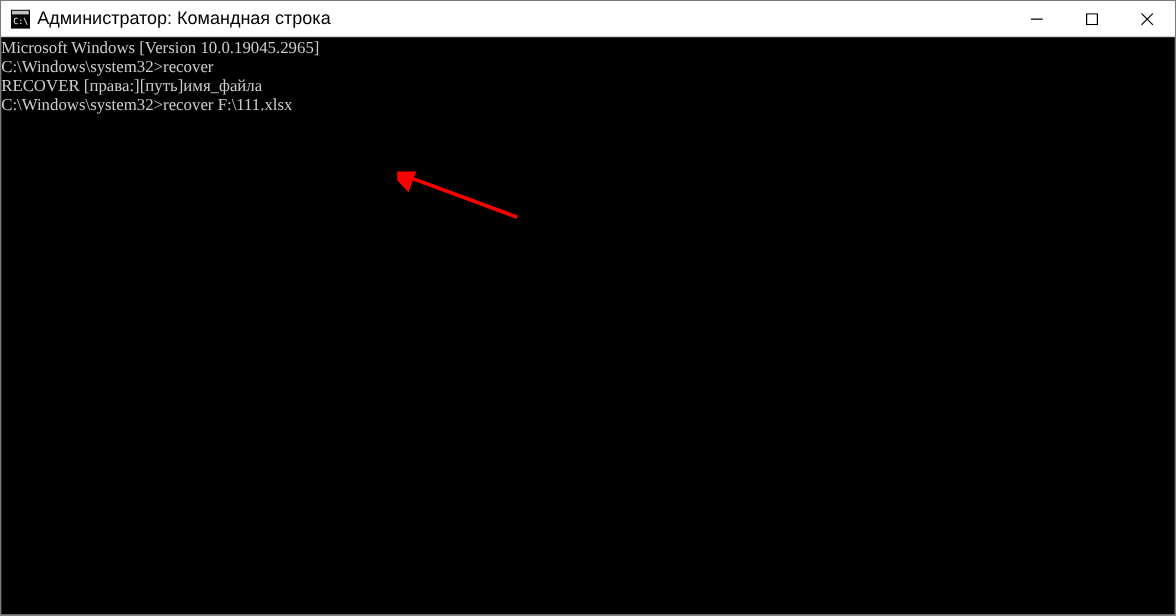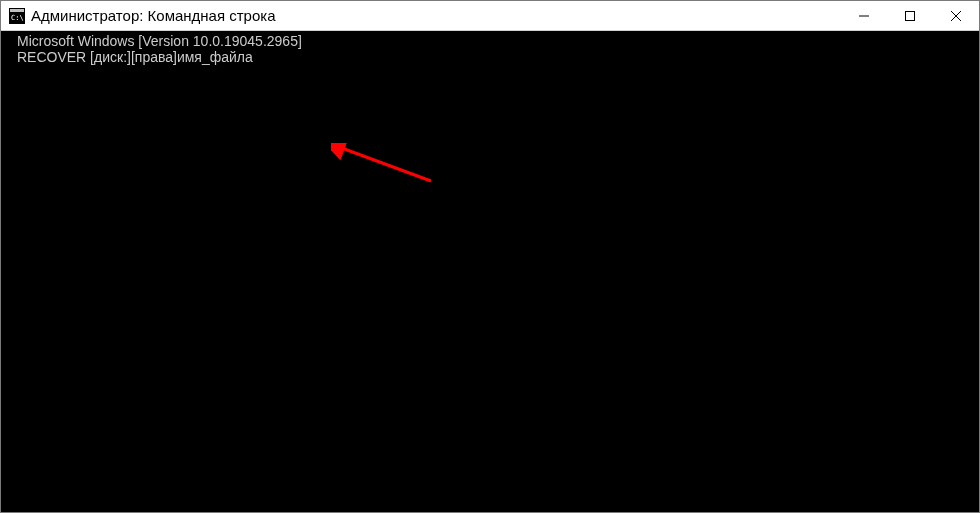--- a/index.html
+++ b/index.html
@@ -53,22 +53,22 @@
       display: flex;
       align-items: center;
       justify-content: center;
       font-family: "Segoe UI", sans-serif;
       font-size: 10px;
       color: #000;
     }
     .terminal {
       flex: 1;
       background: #000000;
-      padding: 2px 16px;
-      font-family: Liberation Sans, sans-serif;
+      padding: 2px 0;
+      font-family: Liberation Serif, serif;
       font-size: 14px;
       line-height: 16px;
       color: #cccccc;
       position: relative;
       overflow: hidden;
     }
     .terminal-line {
       white-space: pre;
     }
     .arrow-annotation {
@@ -106,22 +106,24 @@
         <svg width="10" height="10" viewBox="0 0 10 10">
             <line x1="0" y1="0" x2="10" y2="10" stroke="#000" stroke-width="1"></line>
             <line x1="10" y1="0" x2="0" y2="10" stroke="#000" stroke-width="1"></line>
           </svg>
       </div>
     </div>
   </div>
   <div class="terminal">
     <div class="terminal-line">Microsoft Windows [Version 10.0.19045.2965]</div>
     <div class="terminal-line"></div>
-    <div class="terminal-line">RECOVER [диск:][права]имя_файла</div>
+    <div class="terminal-line">C:\Windows\system32&gt;recover</div>
+    <div class="terminal-line">RECOVER [права:][путь]имя_файла</div>
     <div class="terminal-line"></div>
+    <div class="terminal-line">C:\Windows\system32&gt;recover F:\111.xlsx</div>
     <div class="arrow-annotation">
       <svg width="110" height="50" viewBox="0 0 110 50">
         <defs>
           <marker id="arrowhead" markerWidth="8" markerHeight="8" refX="2" refY="4" orient="auto">
             <polygon points="0 0, 8 4, 0 8" fill="#ff0000"></polygon>
           </marker>
         </defs>
         <line x1="100" y1="38" x2="8" y2="4" stroke="#ff0000" stroke-width="3" marker-end="url(#arrowhead)"></line>
       </svg>
     </div>

